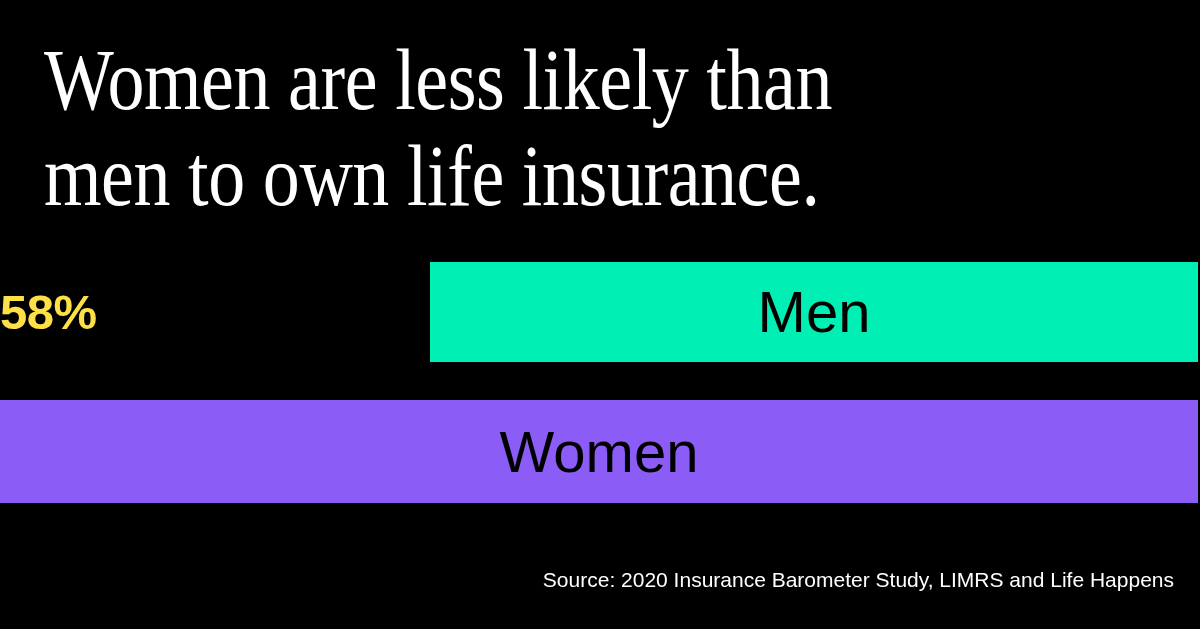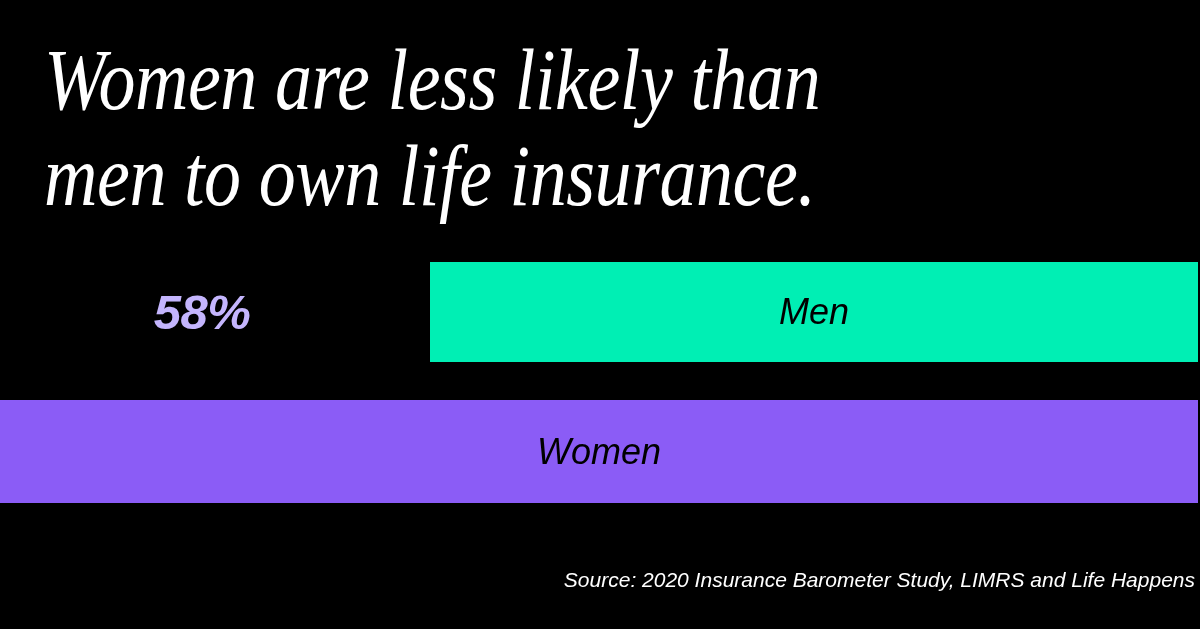--- a/index.html
+++ b/index.html
@@ -9,21 +9,20 @@
   }
   body {
     font-family: "Liberation Sans", sans-serif;
   }
   #infographic {
     position: relative;
     width: 1200px;
     height: 626px;
     background: #000000;
     overflow: hidden;
-    font-style: italic;
   }
 
   
   .headline {
     position: absolute;
     left: 44px;
     top: 32px;
     width: 1000px;
     color: #ffffff;
     font-family: "Liberation Serif", "DejaVu Serif", serif;
@@ -55,55 +54,55 @@
     width: 1198px;
     height: 100px;
   }
   .bar-row.women {
     left: 0;
     top: 400px;
     width: 1198px;
     height: 103px;
   }
   .pct {
-    color: #c4b5fd;
+    color: #fde047;
     font-family: "Liberation Sans", sans-serif;
     font-weight: bold;
     font-size: 49px;
     line-height: 1;
-    text-align: center;
+    text-align: left;
     letter-spacing: -0.5px;
     flex: 0 0 auto;
     padding-right: 26px;
     box-sizing: border-box;
   }
   .bar-row.men .pct { width: 430px; }
   .bar-row.women .pct { width: 548px; }
 
   .bar {
     flex: 1 1 auto;
     height: 100%;
     display: flex;
     align-items: center;
     justify-content: center;
   }
   .bar-label {
     font-family: "Liberation Sans", sans-serif;
     font-weight: 400;
-    font-size: 36px;
+    font-size: 58px;
     line-height: 1;
     color: #000000;
     letter-spacing: 0px;
     text-align: right;
   }
 
   
   .source {
     position: absolute;
-    right: 5px;
+    right: 26px;
     top: 566px;
     width: 900px;
     text-align: right;
     color: #ffffff;
     font-family: "Liberation Sans", sans-serif;
     font-size: 21px;
     line-height: 28px;
     font-weight: 400;
   }
 </style>

